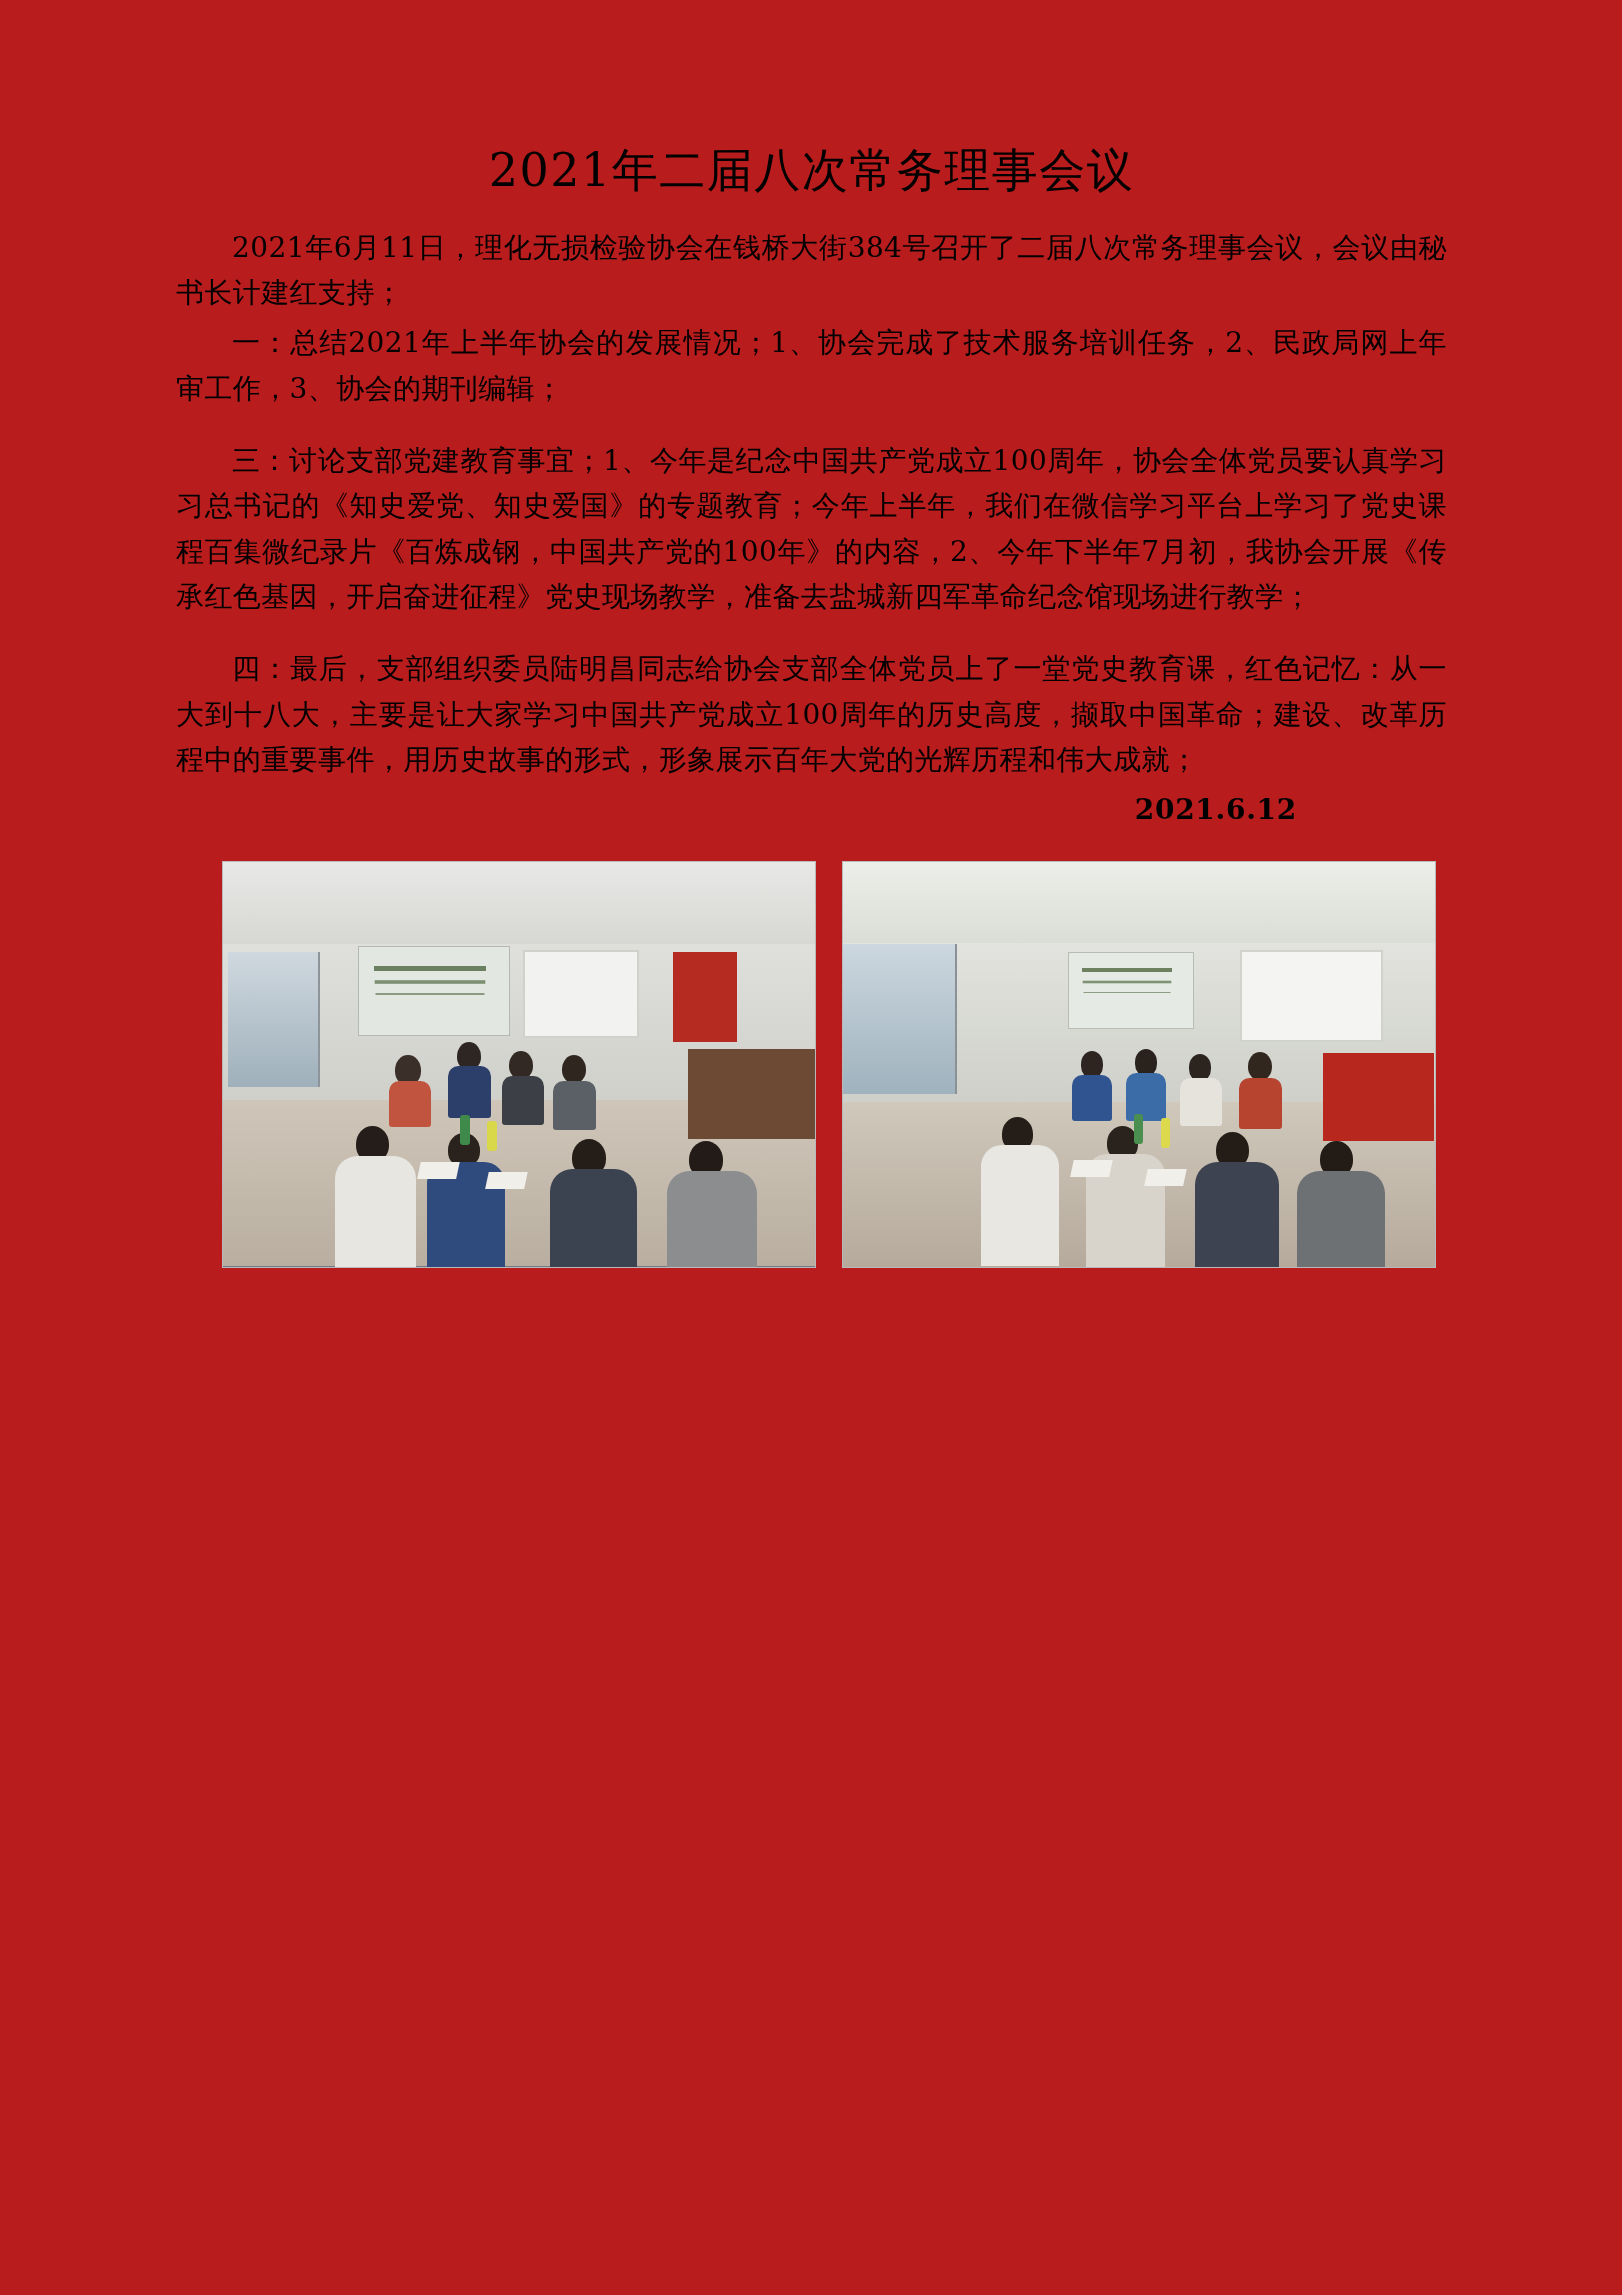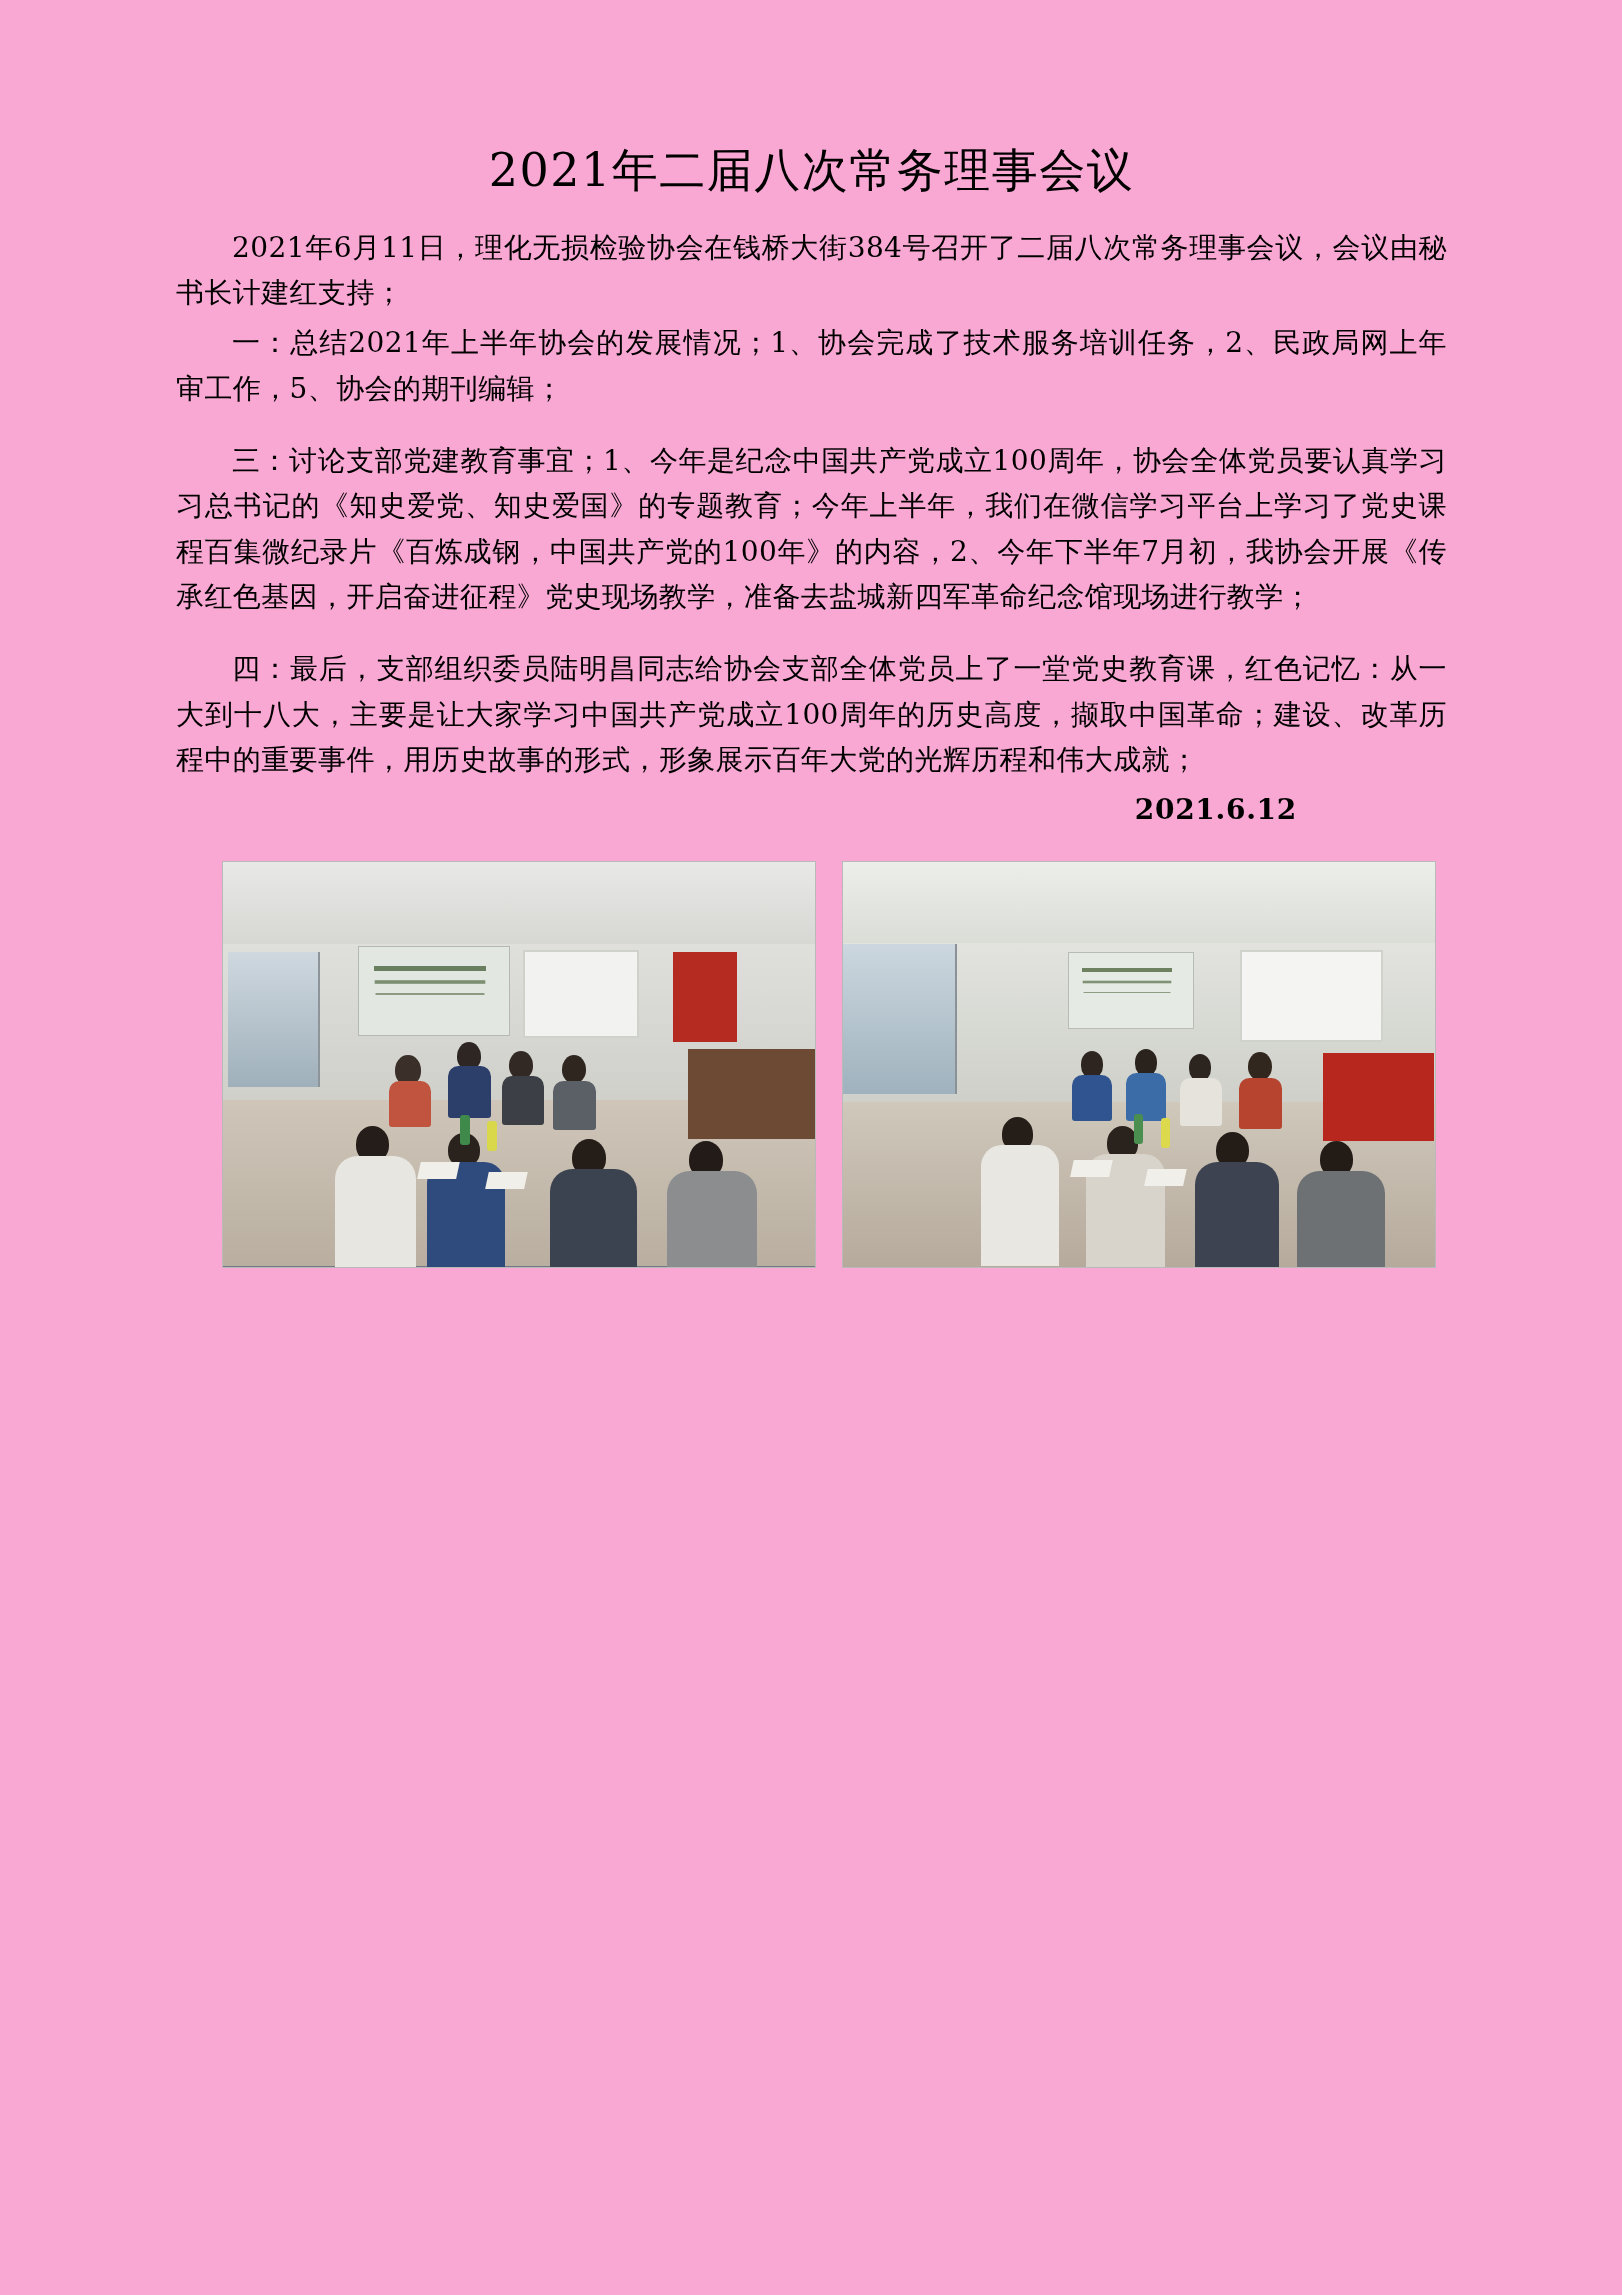--- a/index.html
+++ b/index.html
@@ -10,21 +10,21 @@
   body {
     width: 1623px;
     font-family: "DejaVu Serif", "Liberation Serif", serif;
     color: #000000;
   }
   .page {
     width: 1623px;
     min-height: 2295px;
     box-sizing: border-box;
     padding: 142px 176px 45px 176px;
-    background: #f9a8d4;
+    background: #b91c1c;
     position: relative;
   }
   .doc-title {
     text-align: center;
     font-size: 46px;
     line-height: 1.25;
     font-weight: normal;
     letter-spacing: 1.5px;
     margin: 0 0 25.5px 0;
     font-family: "DejaVu Serif", "Liberation Serif", serif;
@@ -148,21 +148,21 @@
   }
 </style>
 </head>
 <body>
 
 <div class="page">
 
   <h1 class="doc-title">2021年二届八次常务理事会议</h1>
 
   <p class="para">2021年6月11日，理化无损检验协会在钱桥大街384号召开了二届八次常务理事会议，会议由秘书长计建红支持；</p>
-  <p class="para">一：总结2021年上半年协会的发展情况；1、协会完成了技术服务培训任务，2、民政局网上年审工作，5、协会的期刊编辑；</p>
+  <p class="para">一：总结2021年上半年协会的发展情况；1、协会完成了技术服务培训任务，2、民政局网上年审工作，3、协会的期刊编辑；</p>
   <p class="para gap">三：讨论支部党建教育事宜；1、今年是纪念中国共产党成立100周年，协会全体党员要认真学习习总书记的《知史爱党、知史爱国》的专题教育；今年上半年，我们在微信学习平台上学习了党史课程百集微纪录片《百炼成钢，中国共产党的100年》的内容，2、今年下半年7月初，我协会开展《传承红色基因，开启奋进征程》党史现场教学，准备去盐城新四军革命纪念馆现场进行教学；</p>
   <p class="para gap">四：最后，支部组织委员陆明昌同志给协会支部全体党员上了一堂党史教育课，红色记忆：从一大到十八大，主要是让大家学习中国共产党成立100周年的历史高度，撷取中国革命；建设、改革历程中的重要事件，用历史故事的形式，形象展示百年大党的光辉历程和伟大成就；</p>
 
   <p class="para" style="text-indent:0; text-align:right; padding-right:150px;font-weight:bold;">
     <span class="sign">2021.6.12</span>
   </p>
 
   <div class="photos">
 
     <div class="photo">

